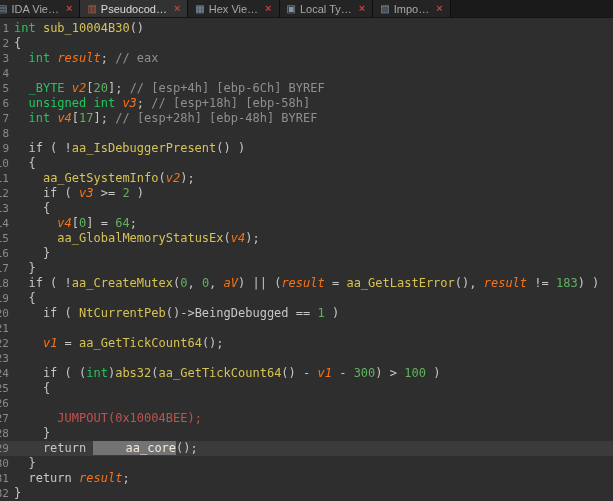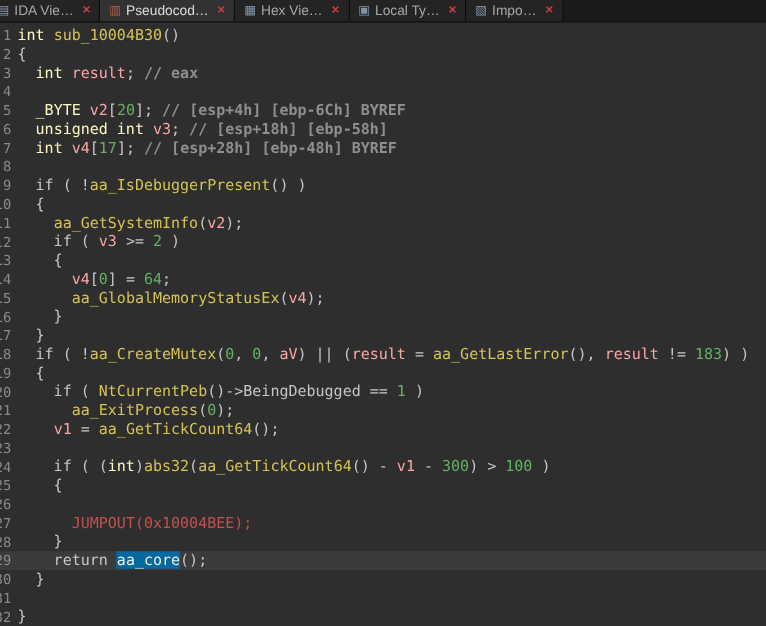--- a/index.html
+++ b/index.html
@@ -21,27 +21,27 @@
   .tab-close { color:#c14040; font-size:11px; font-weight:bold; margin-left:3px; line-height:1; }
 
   .code { padding-top:3px; }
   .line { display:flex; height:15px; line-height:15px; font-size:12px; white-space:pre; }
   .line.current { background:#3b3b3b; }
   .gutter {
     flex:0 0 9px; width:9px; overflow:hidden; direction:rtl; white-space:nowrap;
     color:#8a8a8a; font-size:11px; margin-right:5px;
   }
   .tok-plain   { color:#c6c6c6; }
-  .tok-type    { color:#fef9c3;text-align:center; }
-  .tok-var     { color:#fca5a5; }
+  .tok-type    { color:#22c55e;text-align:center; }
+  .tok-var     { color:#f97316;font-style:italic; }
   .tok-func    { color:#d6c353;margin-top:43px; }
   .tok-num     { color:#62b162; }
-  .tok-comment { color:#8f8f8f;font-weight:bold; }
+  .tok-comment { color:#8f8f8f; }
   .tok-macro   { color:#c0524e;margin-top:47px; }
-  .tok-hl      { background:#0369a1; color:#f2ead8; }
+  .tok-hl      { background:#737373; color:#f2ead8;padding-left:32px; }
 </style>
 </head>
 <body>
 
 <div class="tab-bar">
     <div class="tab">
       <span class="tab-icon">▤</span>
       <span>IDA Vie…</span>
       <span class="tab-close">×</span>
     </div>
@@ -80,25 +80,25 @@
     <div class="line"><span class="gutter">11</span><span><span class="tok-plain">    </span><span class="tok-func">aa_GetSystemInfo</span><span class="tok-plain">(</span><span class="tok-var">v2</span><span class="tok-plain">);</span></span></div>
     <div class="line"><span class="gutter">12</span><span><span class="tok-plain">    if ( </span><span class="tok-var">v3</span><span class="tok-plain"> &gt;= </span><span class="tok-num">2</span><span class="tok-plain"> )</span></span></div>
     <div class="line"><span class="gutter">13</span><span><span class="tok-plain">    {</span></span></div>
     <div class="line"><span class="gutter">14</span><span><span class="tok-plain">      </span><span class="tok-var">v4</span><span class="tok-plain">[</span><span class="tok-num">0</span><span class="tok-plain">] = </span><span class="tok-num">64</span><span class="tok-plain">;</span></span></div>
     <div class="line"><span class="gutter">15</span><span><span class="tok-plain">      </span><span class="tok-func">aa_GlobalMemoryStatusEx</span><span class="tok-plain">(</span><span class="tok-var">v4</span><span class="tok-plain">);</span></span></div>
     <div class="line"><span class="gutter">16</span><span><span class="tok-plain">    }</span></span></div>
     <div class="line"><span class="gutter">17</span><span><span class="tok-plain">  }</span></span></div>
     <div class="line"><span class="gutter">18</span><span><span class="tok-plain">  if ( !</span><span class="tok-func">aa_CreateMutex</span><span class="tok-plain">(</span><span class="tok-num">0</span><span class="tok-plain">, </span><span class="tok-num">0</span><span class="tok-plain">, </span><span class="tok-var">aV</span><span class="tok-plain">) || (</span><span class="tok-var">result</span><span class="tok-plain"> = </span><span class="tok-func">aa_GetLastError</span><span class="tok-plain">(), </span><span class="tok-var">result</span><span class="tok-plain"> != </span><span class="tok-num">183</span><span class="tok-plain">) )</span></span></div>
     <div class="line"><span class="gutter">19</span><span><span class="tok-plain">  {</span></span></div>
     <div class="line"><span class="gutter">20</span><span><span class="tok-plain">    if ( </span><span class="tok-func">NtCurrentPeb</span><span class="tok-plain">()-&gt;BeingDebugged == </span><span class="tok-num">1</span><span class="tok-plain"> )</span></span></div>
-    <div class="line"><span class="gutter">21</span><span><span class="tok-plain">      </span><span class="tok-func">aa_ExitProcess</span><span class="tok-plain">(</span><span class="tok-num">0</span><span class="tok-plain">);</span></span></div>
+    <div class="line"><span class="gutter">21</span></div>
     <div class="line"><span class="gutter">22</span><span><span class="tok-plain">    </span><span class="tok-var">v1</span><span class="tok-plain"> = </span><span class="tok-func">aa_GetTickCount64</span><span class="tok-plain">();</span></span></div>
     <div class="line"><span class="gutter">23</span></div>
     <div class="line"><span class="gutter">24</span><span><span class="tok-plain">    if ( (</span><span class="tok-type">int</span><span class="tok-plain">)</span><span class="tok-func">abs32</span><span class="tok-plain">(</span><span class="tok-func">aa_GetTickCount64</span><span class="tok-plain">() - </span><span class="tok-var">v1</span><span class="tok-plain"> - </span><span class="tok-num">300</span><span class="tok-plain">) &gt; </span><span class="tok-num">100</span><span class="tok-plain"> )</span></span></div>
     <div class="line"><span class="gutter">25</span><span><span class="tok-plain">    {</span></span></div>
     <div class="line"><span class="gutter">26</span></div>
     <div class="line"><span class="gutter">27</span><span><span class="tok-plain">      </span><span class="tok-macro">JUMPOUT(0x10004BEE);</span></span></div>
     <div class="line"><span class="gutter">28</span><span><span class="tok-plain">    }</span></span></div>
     <div class="line current"><span class="gutter">29</span><span><span class="tok-plain">    return </span><span class="tok-hl">aa_core</span><span class="tok-plain">();</span></span></div>
     <div class="line"><span class="gutter">30</span><span><span class="tok-plain">  }</span></span></div>
-    <div class="line"><span class="gutter">31</span></div>
+    <div class="line"><span class="gutter">31</span><span><span class="tok-plain">  return </span><span class="tok-var">result</span><span class="tok-plain">;</span></span></div>
     <div class="line"><span class="gutter">32</span><span><span class="tok-plain">}</span></span></div>
   </div>
 
 </body></html>

